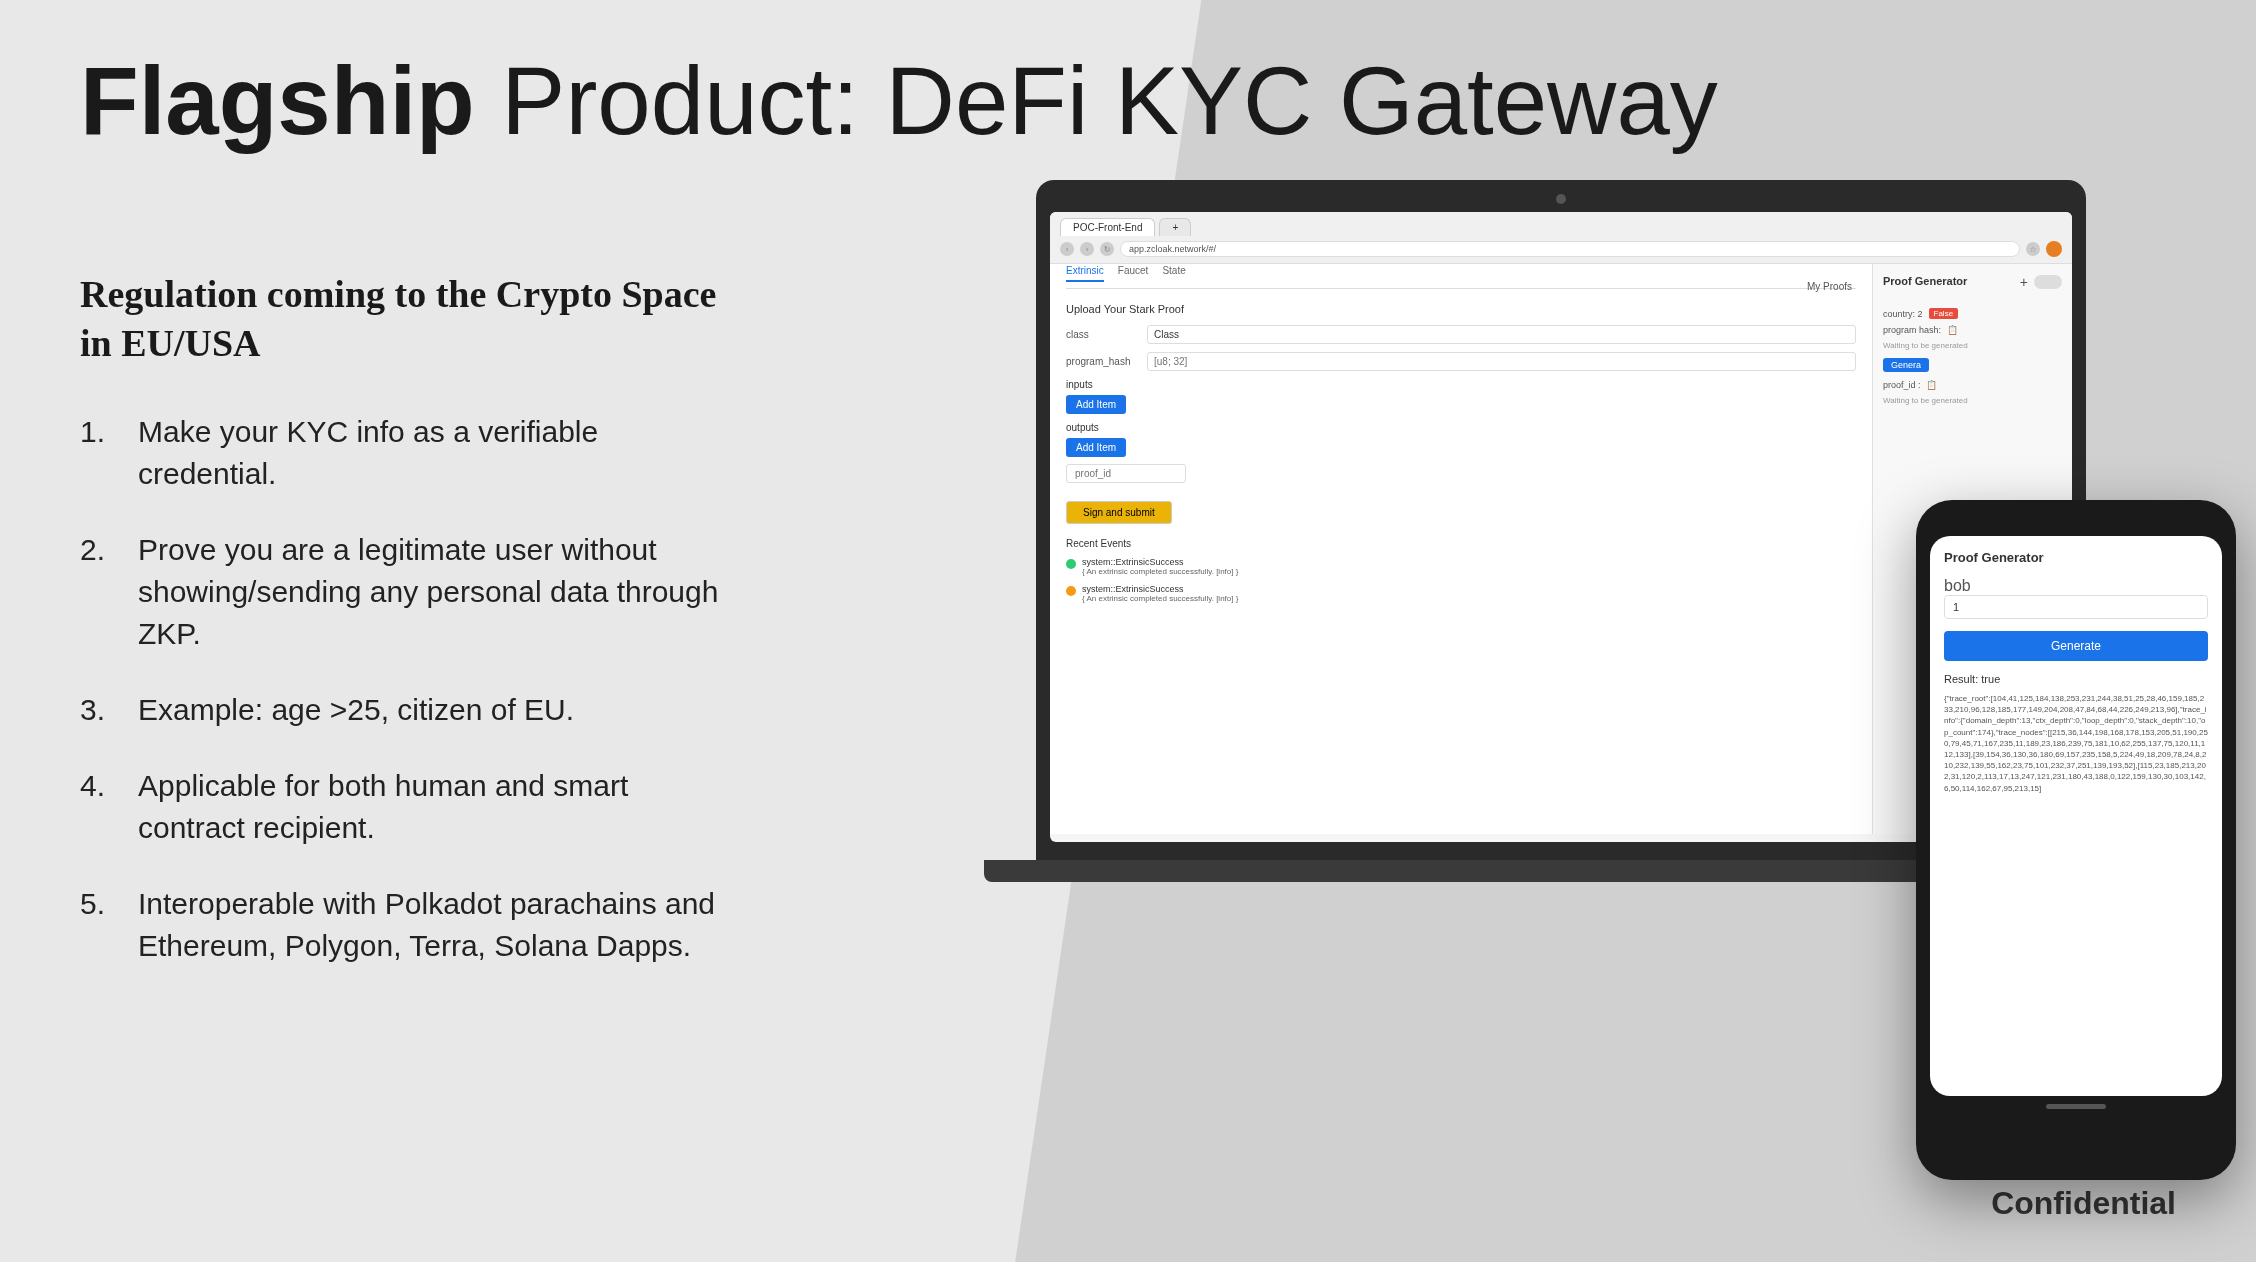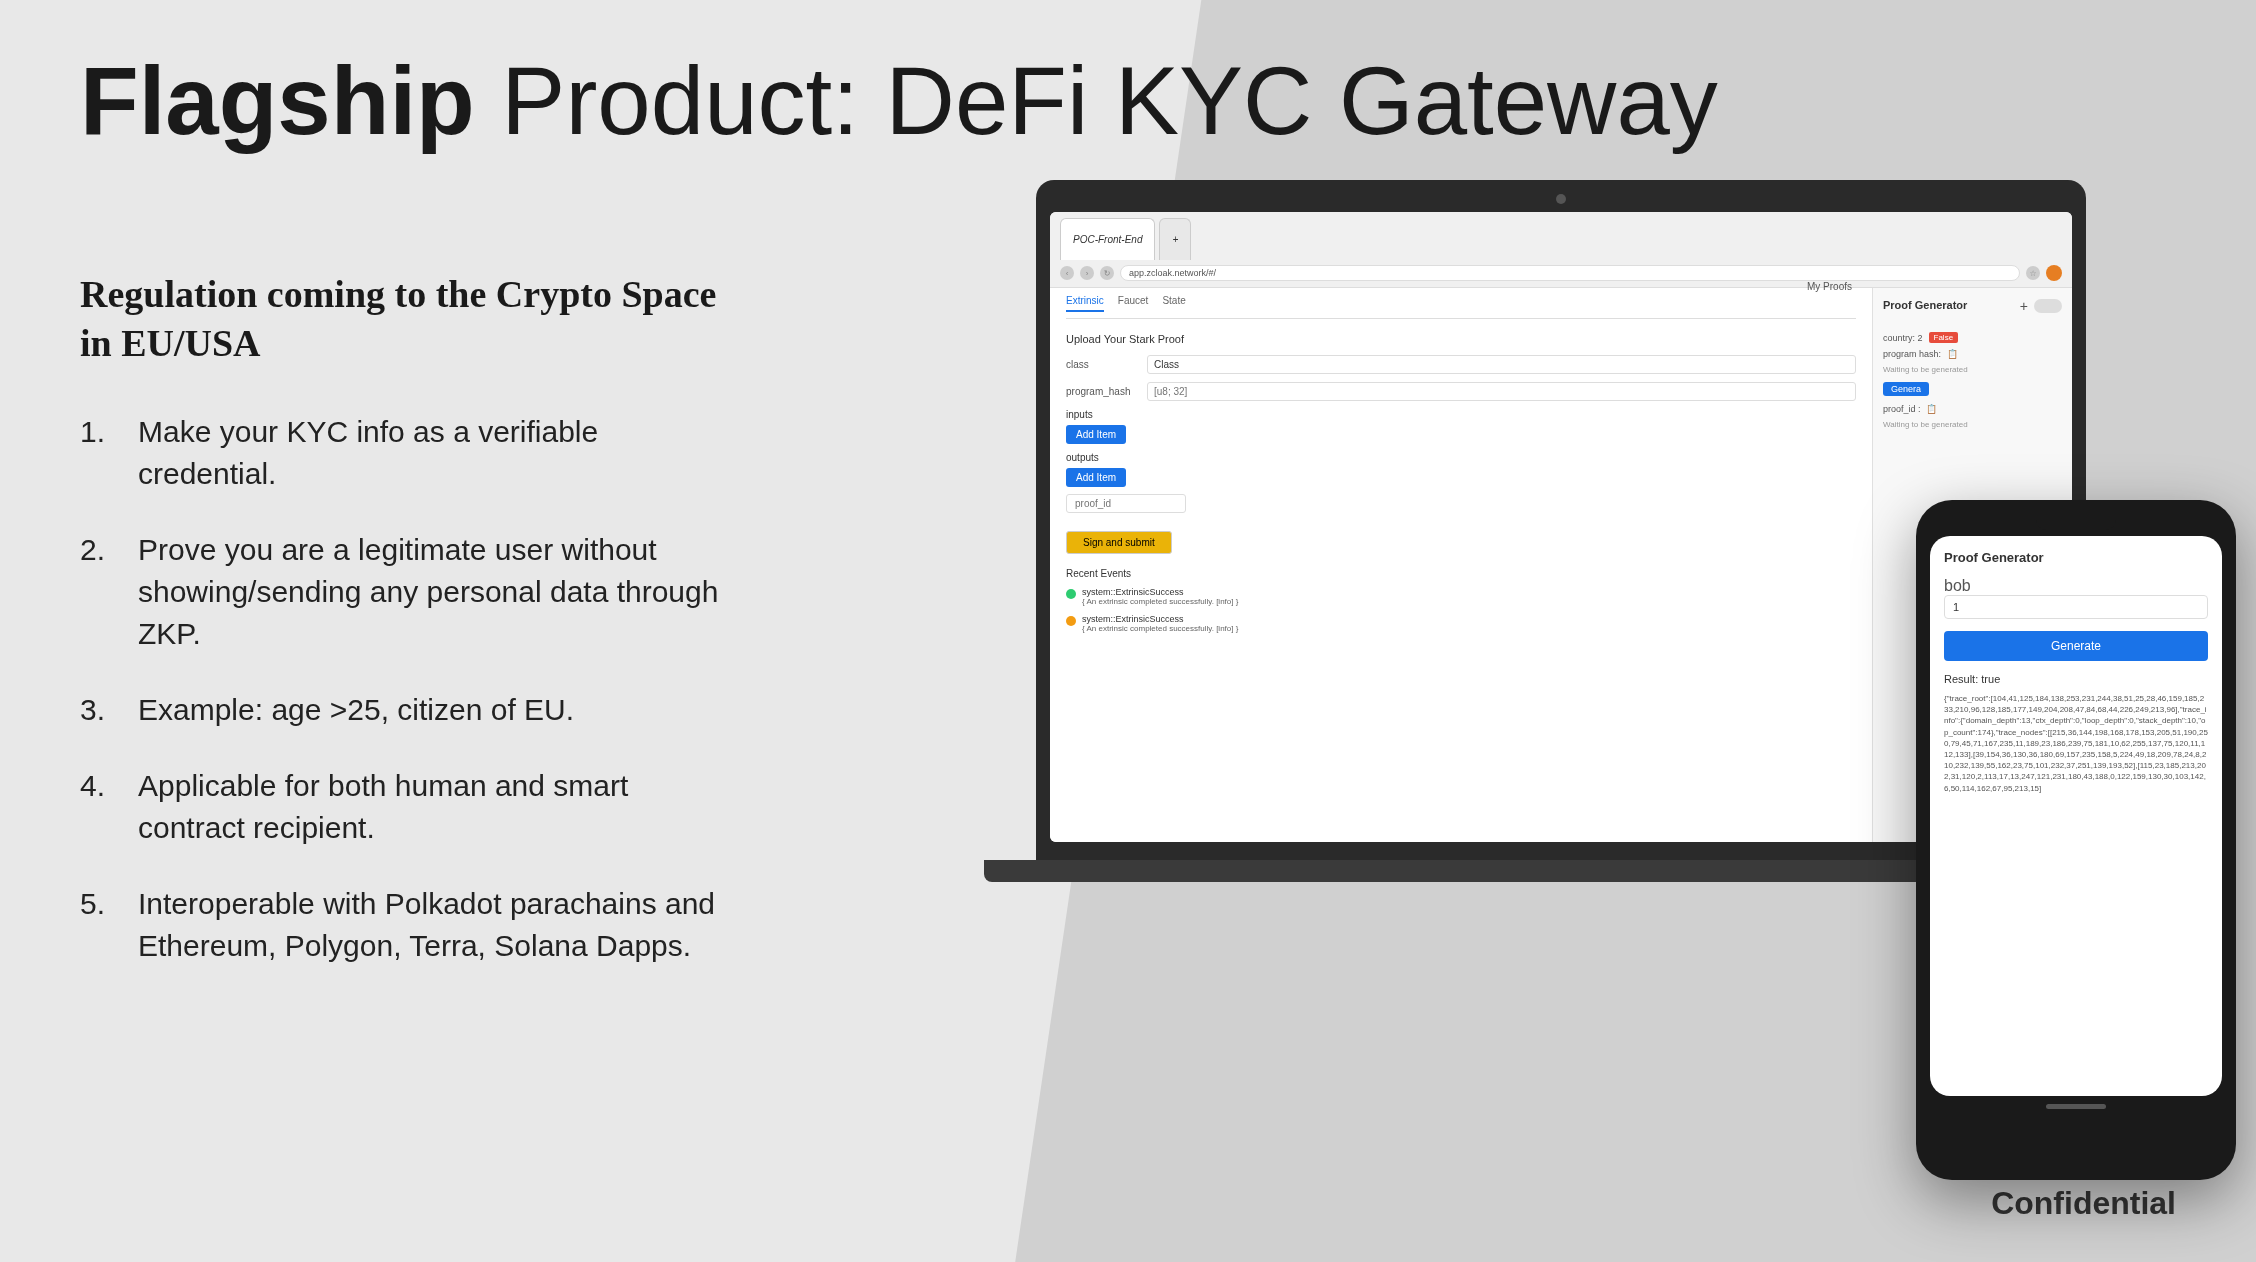--- a/index.html
+++ b/index.html
@@ -161,26 +161,25 @@
 
     .browser-tabs {
       display: flex;
       gap: 4px;
       margin-bottom: 5px;
     }
 
     .browser-tab {
       background: white;
       border-radius: 6px 6px 0 0;
-      padding: 15px 12px;
+      padding: 3px 12px;
       font-size: 10px;
       color: #333;
       border: 1px solid #ccc;
       border-bottom: none;
-      font-style: italic;
     }
 
     .browser-tab.inactive {
       background: #e8e8e8;
     }
 
     .browser-controls {
       display: flex;
       align-items: center;
       gap: 6px;
@@ -209,21 +208,21 @@
     }
 
     
     .app-content {
       display: flex;
       height: calc(100% - 60px);
     }
 
     .app-main {
       flex: 1;
-      padding: 7px 16px;
+      padding: 1px 16px;
       background: white;
     }
 
     .app-nav {
       display: flex;
       gap: 14px;
       border-bottom: 1px solid #ddd;
       margin-bottom: 14px;
       padding-bottom: 6px;
     }

